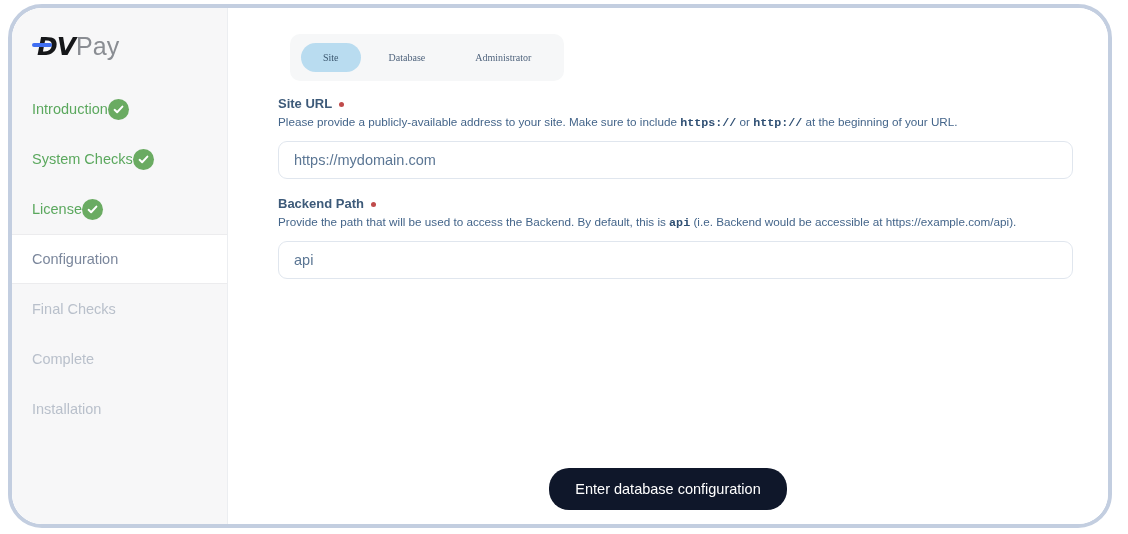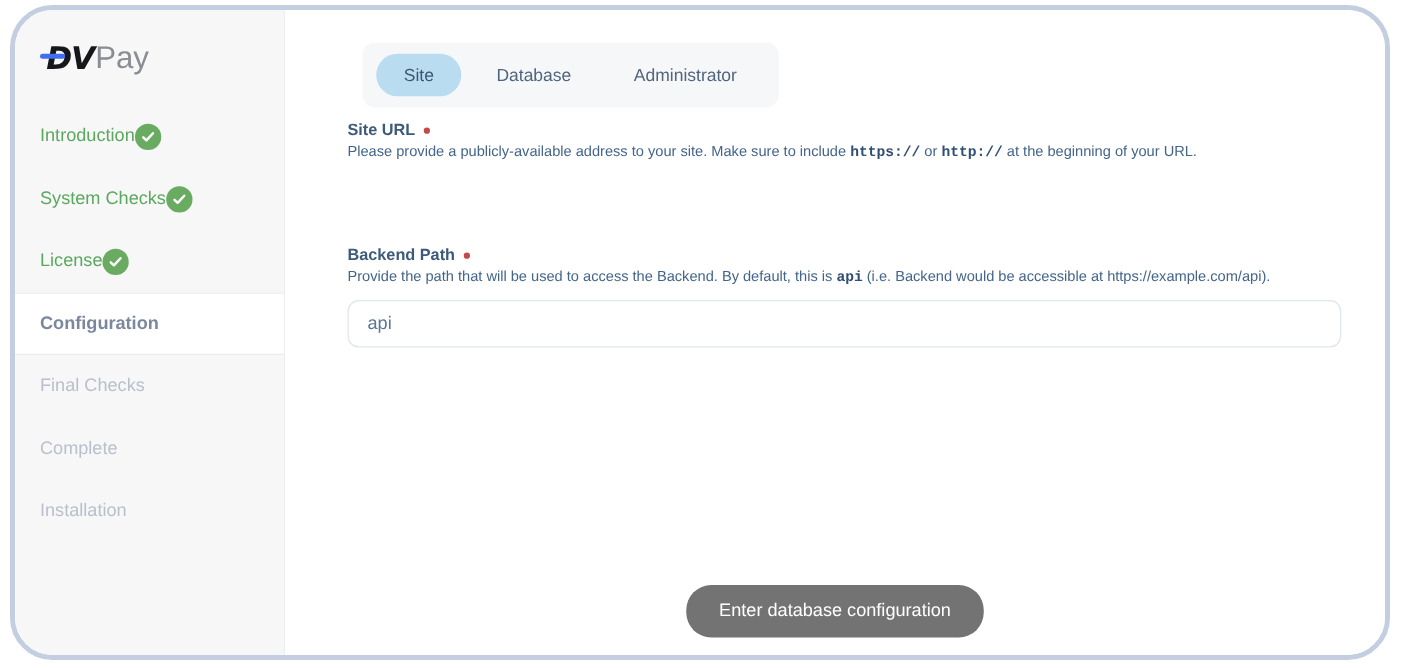--- a/index.html
+++ b/index.html
@@ -91,21 +91,21 @@
     justify-content: flex-start;
     padding: 0 17px 0 20px;
     font-size: 14.5px;
     box-sizing: border-box;
     position: relative;
   }
   .nav-item.done { color: #5ba85e; }
   .nav-item.active {
     background: #ffffff;
     color: #7b879c;
-    font-weight: bold;
+    font-weight: normal;
     border-top: 1px solid #ececee;
     border-bottom: 1px solid #ececee;
   }
   .nav-item.upcoming { color: #b9c0cb; }
   .check-icon {
     width: 21px;
     height: 21px;
     border-radius: 50%;
     background: #6aab62;
     display: inline-flex;
@@ -127,25 +127,26 @@
     position: absolute;
     left: 62px;
     top: 26px;
     background: #f6f7f8;
     border-radius: 10px;
     padding: 9px 11px;
     display: flex;
     gap: 6px;
   }
   .tab {
-    font-size: 14px;
+    font-size: 10px;
     color: #51657e;
     padding: 9px 22px;
     border-radius: 18px;
     white-space: nowrap;
+    font-family: Liberation Serif, serif;
   }
   .tab.active {
     background: #b9dcf0;
     color: #3c5870;
   }
 
   
   .field-block { position: absolute; left: 50px; width: 800px; }
   #field-site-url { top: 88px; }
   #field-backend-path { top: 188px; }
@@ -193,21 +194,21 @@
 
   
   #submit-row {
     position: absolute;
     left: 0; right: 0;
     top: 460px;
     display: flex;
     justify-content: center;
   }
   #submit-button {
-    background: #737373;
+    background: #0f172a;
     color: #ffffff;
     font-size: 14.5px;
     font-family: "Liberation Sans", sans-serif;
     border: none;
     border-radius: 20px;
     padding: 13px 26px;
     cursor: pointer;
     white-space: nowrap;
   }
 </style>
@@ -284,20 +285,21 @@
       </div>
 
       <section class="field-block" id="field-site-url">
         <div class="field-label">
           <span>Site URL</span>
           <span class="req-dot"></span>
         </div>
         <p class="field-help">
           <span>Please provide a publicly-available address to your site. Make sure to include </span><b>https://</b><span> or </span><b>http://</b><span> at the beginning of your URL.</span>
         </p>
+        <input class="text-input" type="text" placeholder="https://mydomain.com" style="">
       </section>
 
       <section class="field-block" id="field-backend-path">
         <div class="field-label">
           <span>Backend Path</span>
           <span class="req-dot"></span>
         </div>
         <p class="field-help">
           <span>Provide the path that will be used to access the Backend. By default, this is </span><b>api</b><span> (i.e. Backend would be accessible at https://example.com/api).</span>
         </p>

